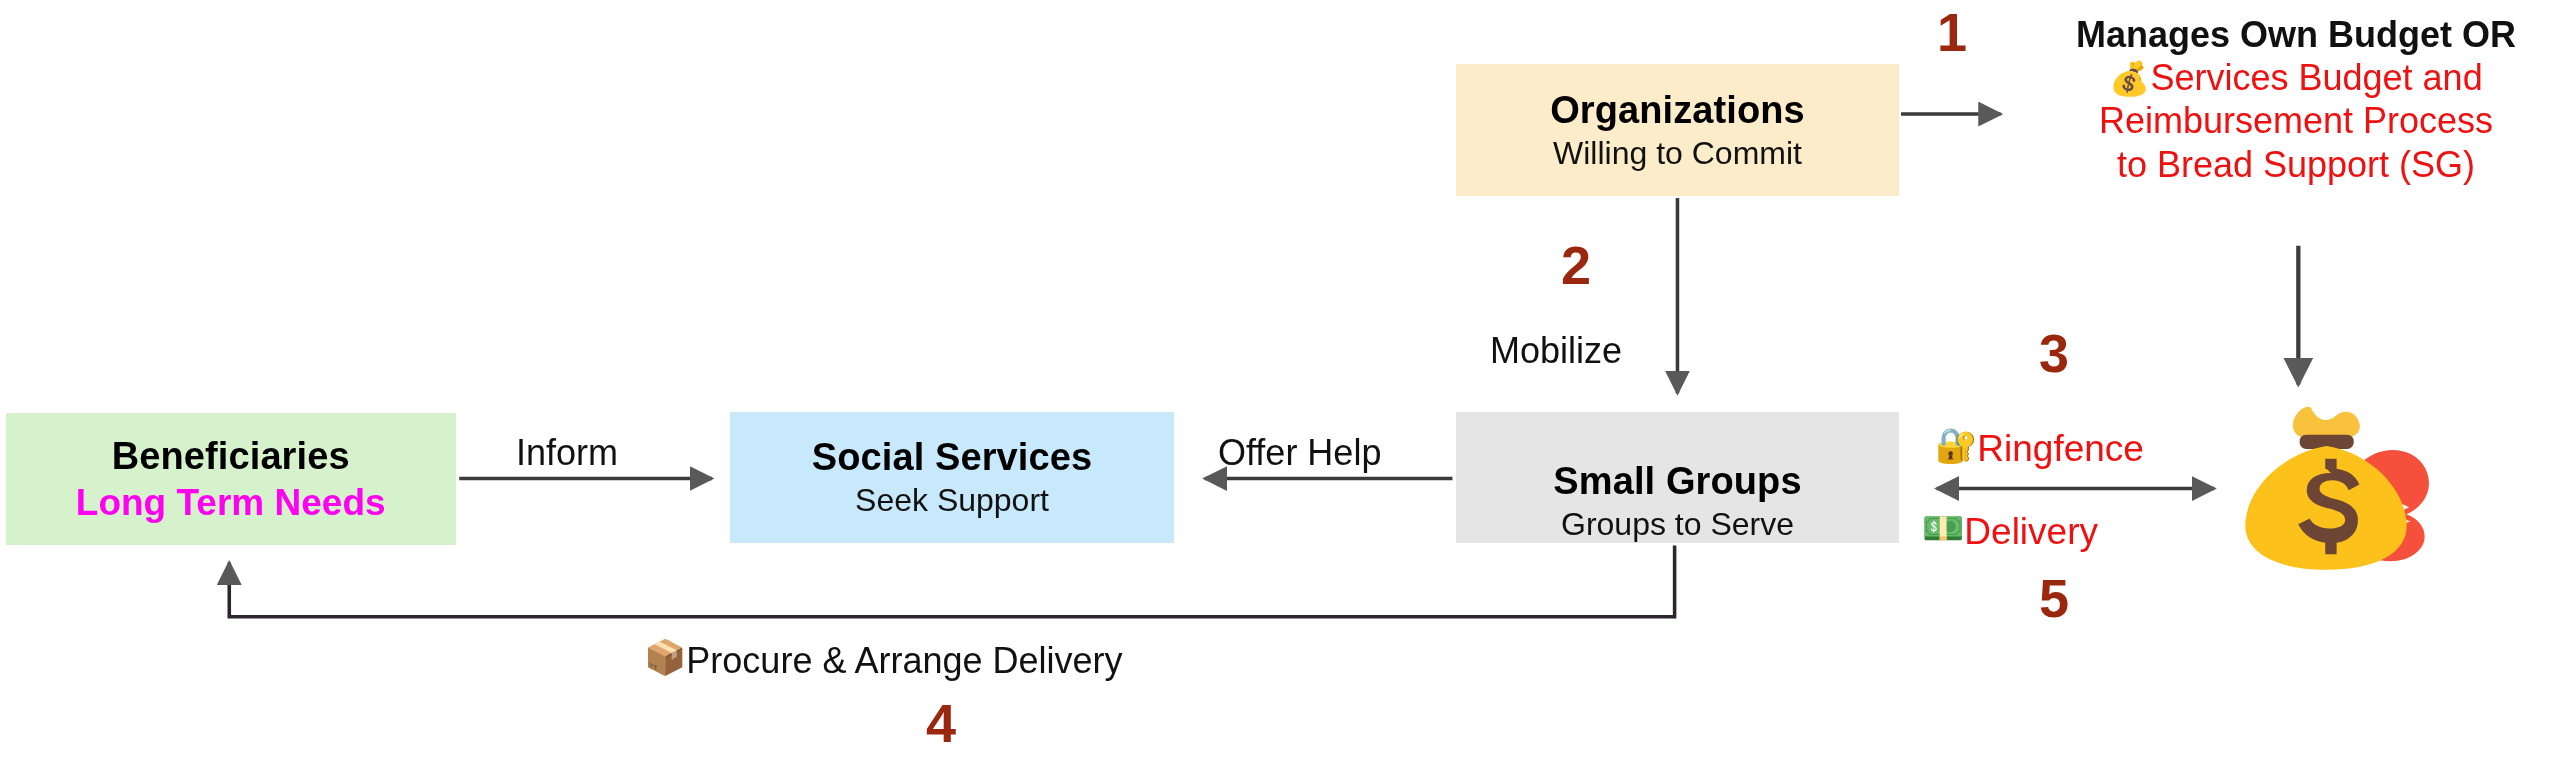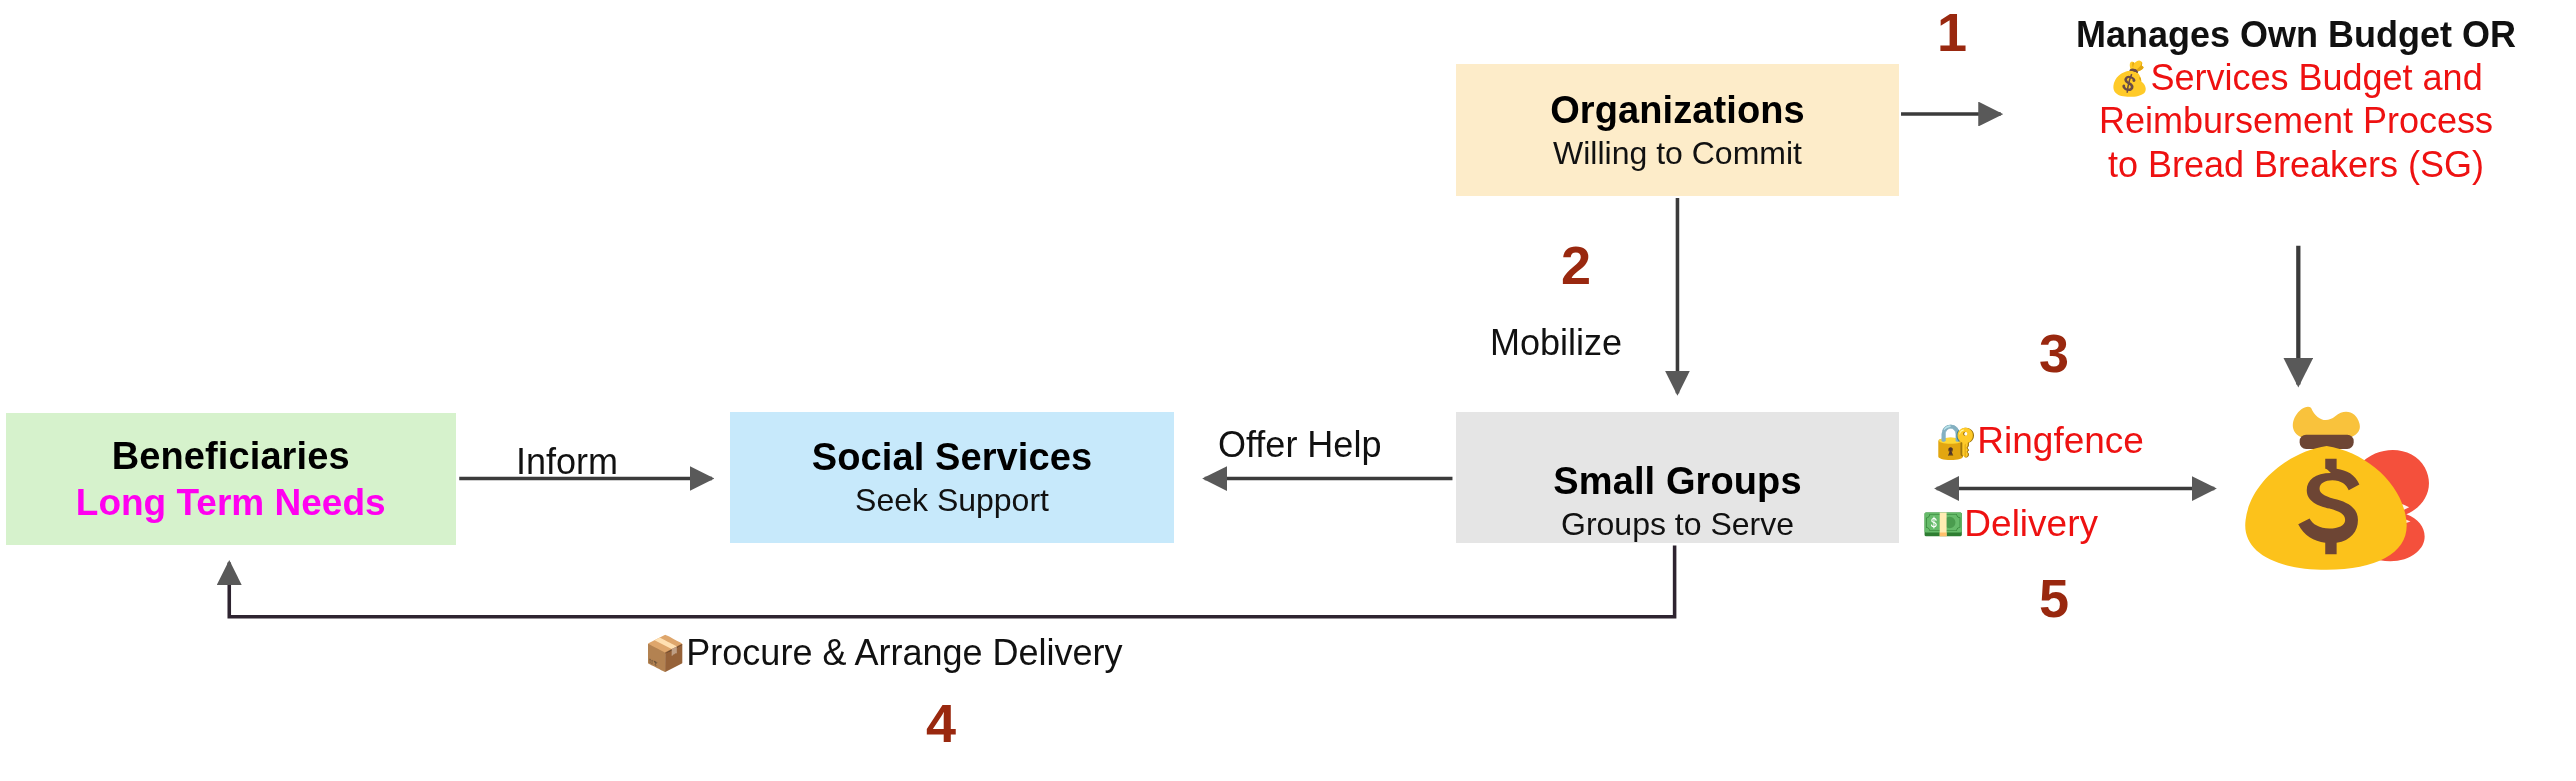--- a/index.html
+++ b/index.html
@@ -58,20 +58,21 @@
   #node-beneficiaries { left: 5.7px;    top: 413px; width: 450px; height: 132px; background: #D6F2CC; }
   #node-social        { left: 730px; top: 412px; width: 444px; height: 131px; background: #C7E9FB; }
   #node-smallgroups   { left: 1456px; top: 412px; width: 443px; height: 131px; background: #e5e5e5; justify-content: flex-end; }
   #node-organizations { left: 1456px; top: 64px;  width: 443px; height: 132px; background: #FDECC9; }
 
   .edge-label {
     position: absolute;
     font-size: 36px;
     color: #111111;
     white-space: nowrap;
+    margin-top: 8px;
   }
   .edge-label.red {
     color: #EE1111;
     font-size: 37px;
     text-align: center;
   }
 
   .step-num {
     position: absolute;
     font-weight: bold;
@@ -171,21 +172,21 @@
   <div class="node" id="node-smallgroups">
     <div class="title">Small Groups</div>
     <div class="subtitle">Groups to Serve</div>
   </div>
 
   <div class="node" id="node-organizations">
     <div class="title">Organizations</div>
     <div class="subtitle">Willing to Commit</div>
   </div>
 
-  <div class="edge-label" style="left:516px; top:441px;">Inform</div>
+  <div class="edge-label" style="left:516px; top:424px;">Inform</div>
 
   <div class="edge-label" style="left:1218px; top:424px;">Offer Help</div>
 
   <div class="edge-label" style="left:1490px; top:322px;">Mobilize</div>
 
   <div class="label-row" style="left:1935px; top:420px;">
     <span class="emoji" style="font-size:34px;">🔐</span>
     <span class="edge-label red" style="position:static;">Ringfence</span>
   </div>
 
@@ -202,21 +203,21 @@
   <div class="step-num" style="left:1937px; top:1.4px;">1</div>
   <div class="step-num" style="left:1561px; top:234px;">2</div>
   <div class="step-num" style="left:2039px; top:322px;">3</div>
   <div class="step-num" style="left:926px; top:692px;">4</div>
   <div class="step-num" style="left:2039px; top:567px;">5</div>
 
   <div class="side-note">
     <span class="line1">Manages Own Budget OR</span>
     <span class="line2"><span class="emoji" style="font-size:33px;">💰</span><span>Services Budget and</span></span>
     <span class="line3">Reimbursement Process</span>
-    <span class="line4">to Bread Breakers (SG)</span>
+    <span class="line4">to Bread Support (SG)</span>
   </div>
 
   <div id="moneybag-graphic">
     <svg viewBox="0 0 360 250" width="256" height="178" xmlns="http://www.w3.org/2000/svg">
 
       <g>
         <path d="M196 92 C 224 62, 272 66, 288 96 C 302 122, 290 150, 262 162
                  C 290 172, 296 200, 276 216 C 252 236, 206 230, 190 204
                  C 178 184, 180 124, 196 92 Z" fill="#F4503C"></path>
         <path d="M206 150 C 224 142, 248 142, 266 152 C 252 160, 228 162, 206 158 Z" fill="#ffffff" opacity="0.92"></path>

